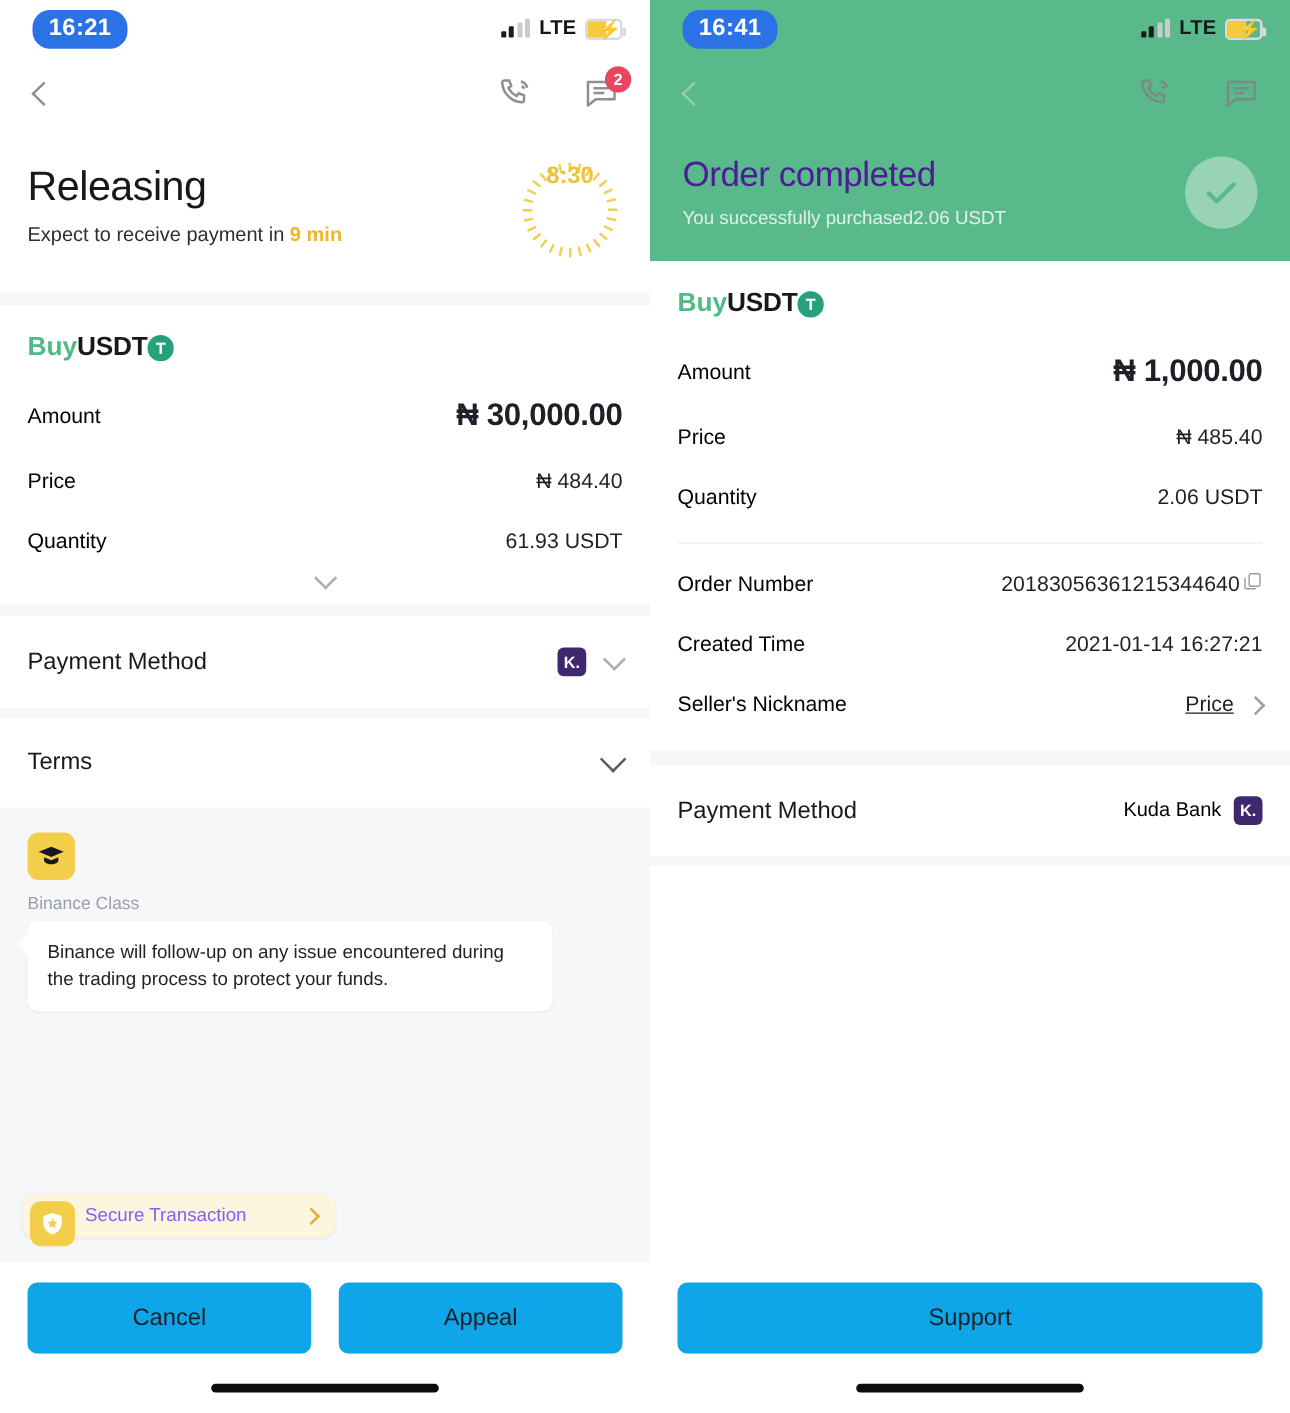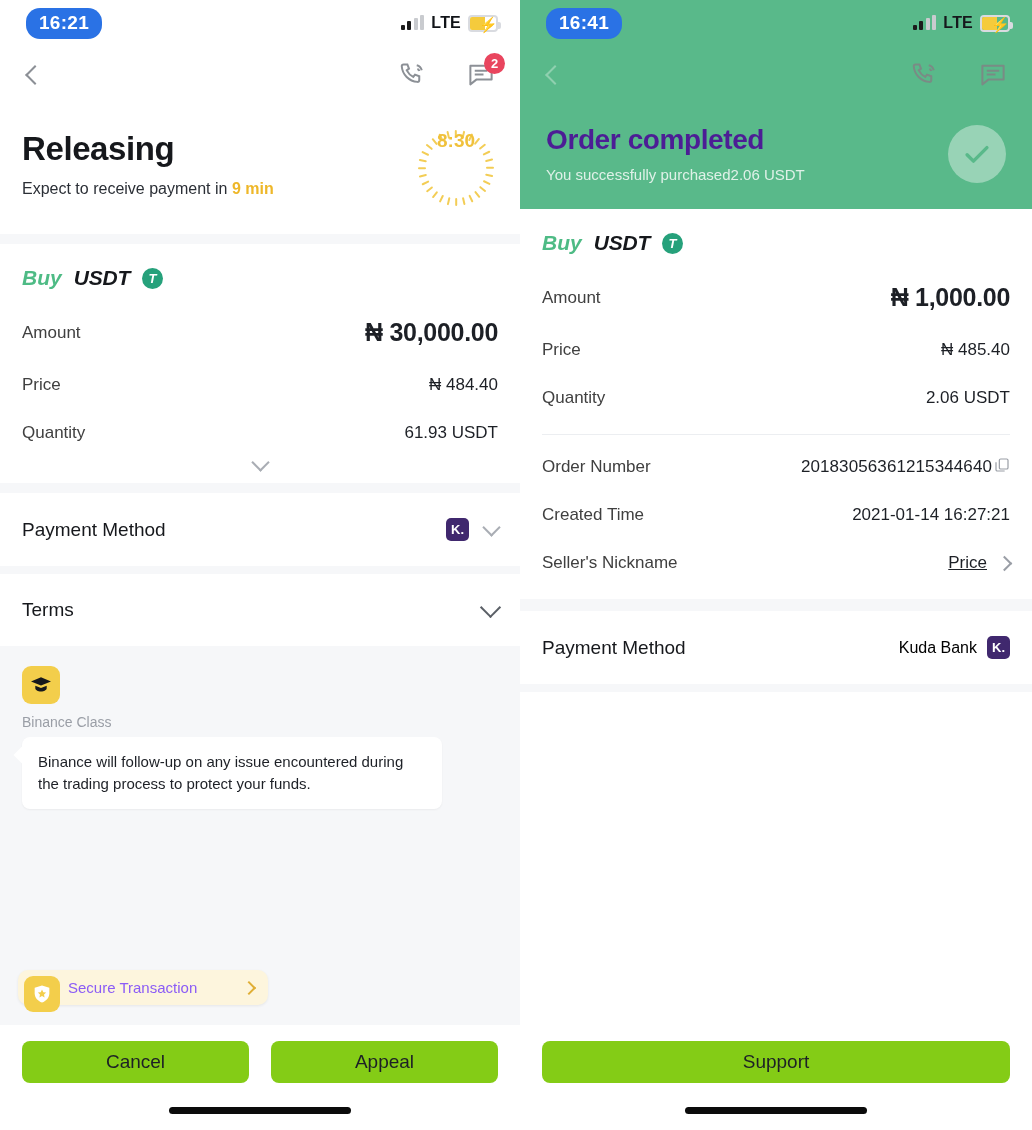--- a/index.html
+++ b/index.html
@@ -47,21 +47,21 @@
   .nav-icons { display: flex; align-items: center; gap: 38px; }
   .nav-ic { position: relative; width: 30px; height: 30px; }
   .badge { position: absolute; top: -7px; right: -9px;
     background: #e9455e; color: #fff; font-size: 13px; font-weight: bold;
     width: 21px; height: 21px; border-radius: 50%;
     display:flex; align-items:center; justify-content:center; }
 
   
   .hero-left { padding: 26px 26px 28px 22px; display:flex;
     justify-content: space-between; align-items: flex-start; }
-  .hero-title { font-size: 33px; font-weight: bold; color: #16181c; letter-spacing: -.4px; }
+  .hero-title { font-size: 33px; font-weight: normal; color: #16181c; letter-spacing: -.4px; }
   .hero-sub { margin-top: 12px; font-size: 16px; color: #2b2f36; }
   .hero-sub .hl { color: #eeb729; font-weight: bold; }
   .timer { position: relative; width: 76px; height: 76px;
     display:flex; justify-content:center; }
   .timer .txt { font-size: 19px; font-weight: bold; color: #f0c13b; z-index: 2; }
   .timer .tick { position:absolute; left: 50%; top: 0; width: 2.4px; height: 8px;
     background: #f3cd55; border-radius: 1px; transform-origin: 50% 38px; }
 
   
   .green-wrap { background: #59b98a; }
@@ -71,29 +71,29 @@
   .hero-right { padding: 20px 26px 26px 26px; display:flex;
     justify-content: space-between; align-items: flex-end; }
   .hero-right .hero-title { color: #4c1d95; font-size: 28px; }
   .hero-right .hero-sub { color: #dff1e8; font-size: 15px; margin-top: 10px; }
   .check-circle { width: 58px; height: 58px; border-radius: 50%;
     background: rgba(255,255,255,.38); display:flex; align-items:center; justify-content:center; }
 
   
   .gap { background: #f6f7f9; }
   .sec { background: #ffffff; padding: 0 22px; }
-  .coin-row { display:flex; align-items:center; gap: 12px; padding: 22px 0 14px; font-style: italic; }
+  .coin-row { display:flex; align-items:center; padding: 22px 0 14px; }
   .buy-tag { color: #4ebb85; font-size: 21px; font-weight: bold; }
   .coin-name { color: #16181c; font-size: 21px; font-weight: bold; letter-spacing: -.2px; }
   .usdt-dot { width: 21px; height: 21px; border-radius: 50%; background: #26a17b;
     color:#fff; font-size:13px; font-weight:bold; display:flex;
     align-items:center; justify-content:center; }
 
   .kv { display:flex; justify-content:space-between; align-items:center; padding: 14px 0; }
-  .kv .k { color: #404040; font-size: 17px; }
+  .kv .k { color: #000000; font-size: 17px; }
   .kv .v { color: #1d2026; font-size: 17px; }
   .kv.big .v { font-size: 25px; font-weight: bold; letter-spacing: -.3px; }
   .kv .v.mono { letter-spacing: .1px; }
 
   .expand { display:flex; justify-content:center; padding: 4px 0 14px; }
   .chev-down { width: 13px; height: 13px; border-right: 2.3px solid #a9adb4;
     border-bottom: 2.3px solid #a9adb4; transform: rotate(45deg); margin-top: -5px; }
   .chev-down.dark { border-color: #5a5f66; width: 15px; height: 15px; border-width: 2.6px; }
   .chev-right { width: 11px; height: 11px; border-right: 2.3px solid #a9adb4;
     border-top: 2.3px solid #a9adb4; transform: rotate(45deg); }
@@ -129,22 +129,22 @@
     box-shadow: 0 1px 3px rgba(0,0,0,.07);
   }
   .shield { position:absolute; left: 6px; top: 6px; width: 36px; height: 36px;
     border-radius: 9px; background: #f3ce4b; display:flex;
     align-items:center; justify-content:center; }
   .secure .lbl { color: #8b5cf6; font-size: 15px; flex: 1; }
   .secure .chev-right { border-color: #e0ae35; border-width: 2.6px; width: 10px; height: 10px; }
 
   
   .btn-bar { display:flex; gap: 22px; padding: 16px 22px 0; background: #fff; }
-  .btn { flex: 1; background: #84cc16; border: none; border-radius: 8px;
-    height: 42px; font-size: 19px; color: #1d2026;
+  .btn { flex: 1; background: #0ea5e9; border: none; border-radius: 8px;
+    height: 57px; font-size: 19px; color: #1d2026;
     font-family: "Liberation Sans", sans-serif; }
   .home-bar { display:flex; justify-content:center; padding: 24px 0 16px; background:#fff; }
   .home-bar i { display:block; width: 182px; height: 7px; background:#0b0b0b; border-radius: 4px; }
 
   .filler { background: #ffffff; flex: 1; }
   .col { display:flex; flex-direction: column; height: 1130px; }
 </style>
 </head>
 <body>
 

